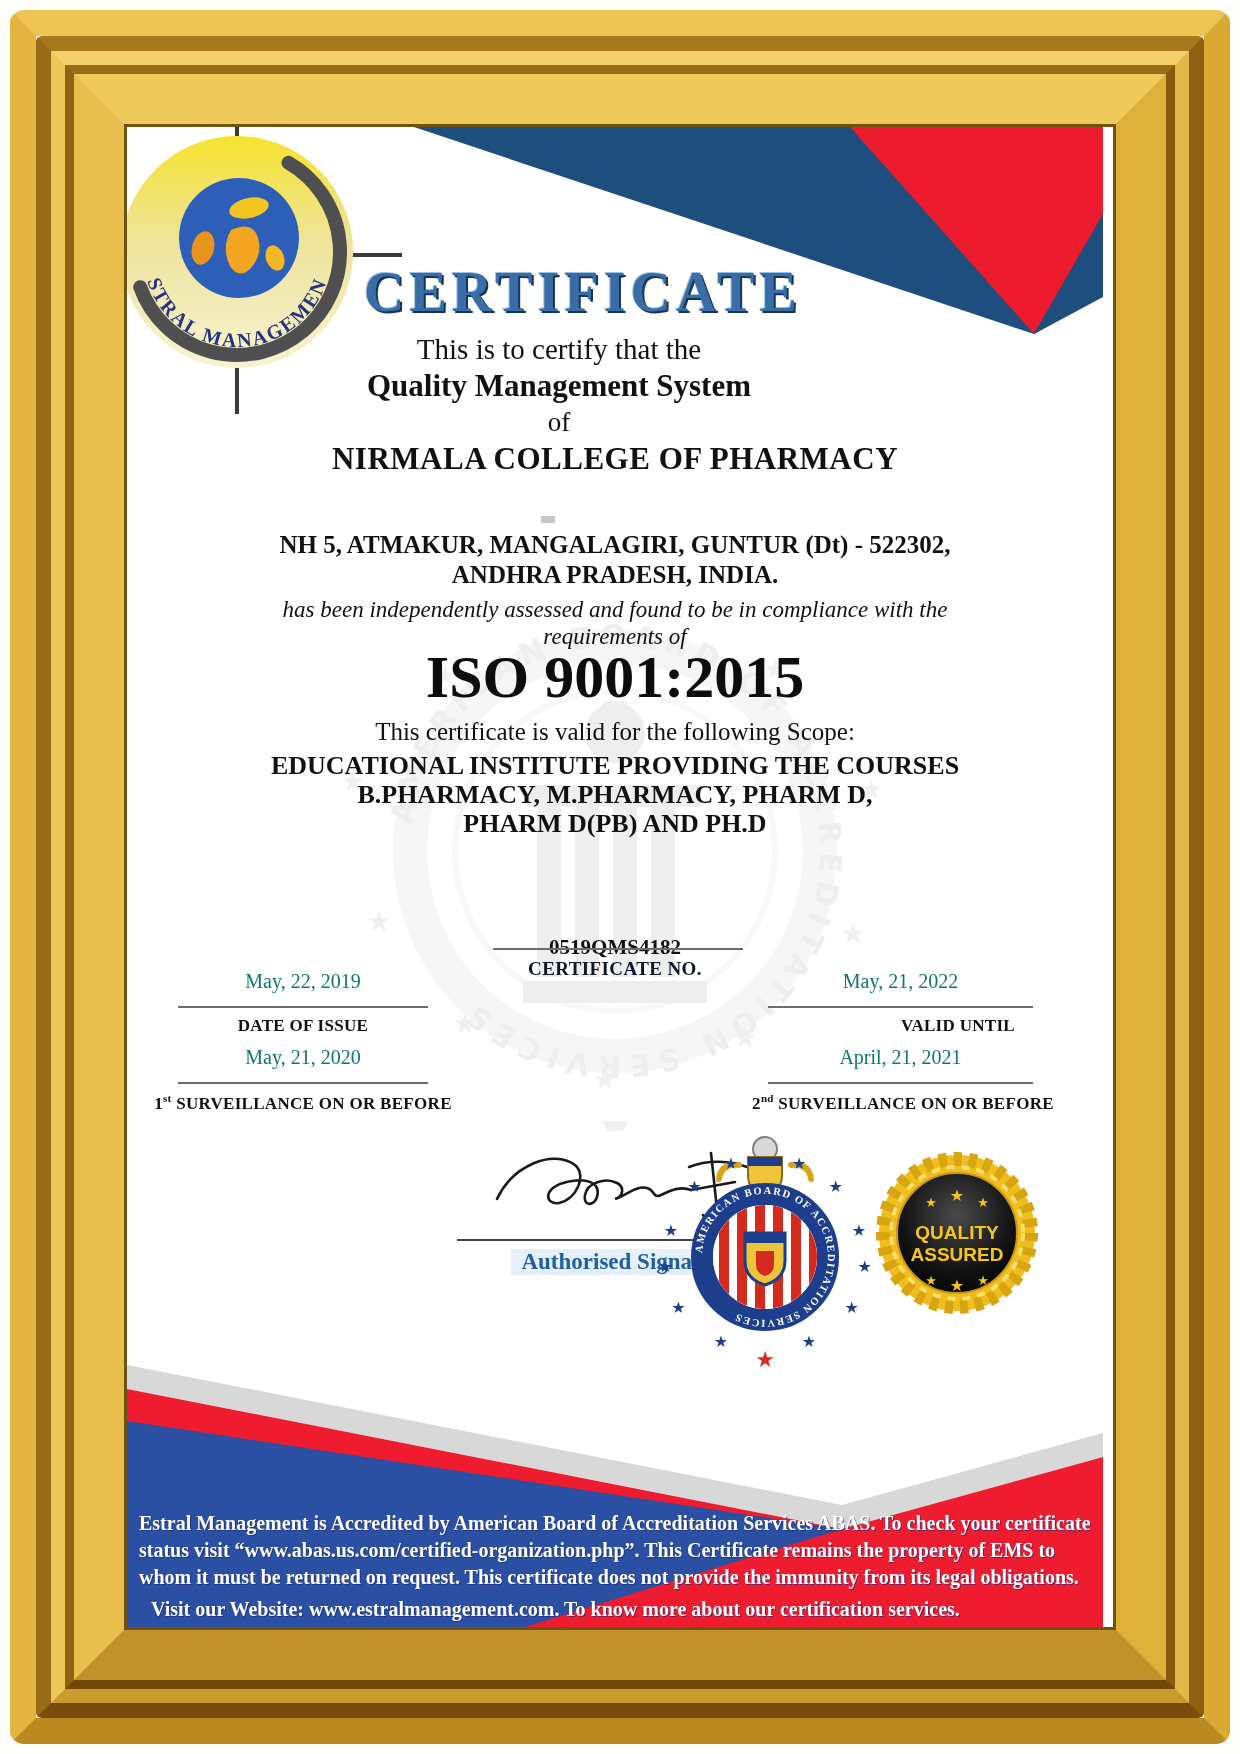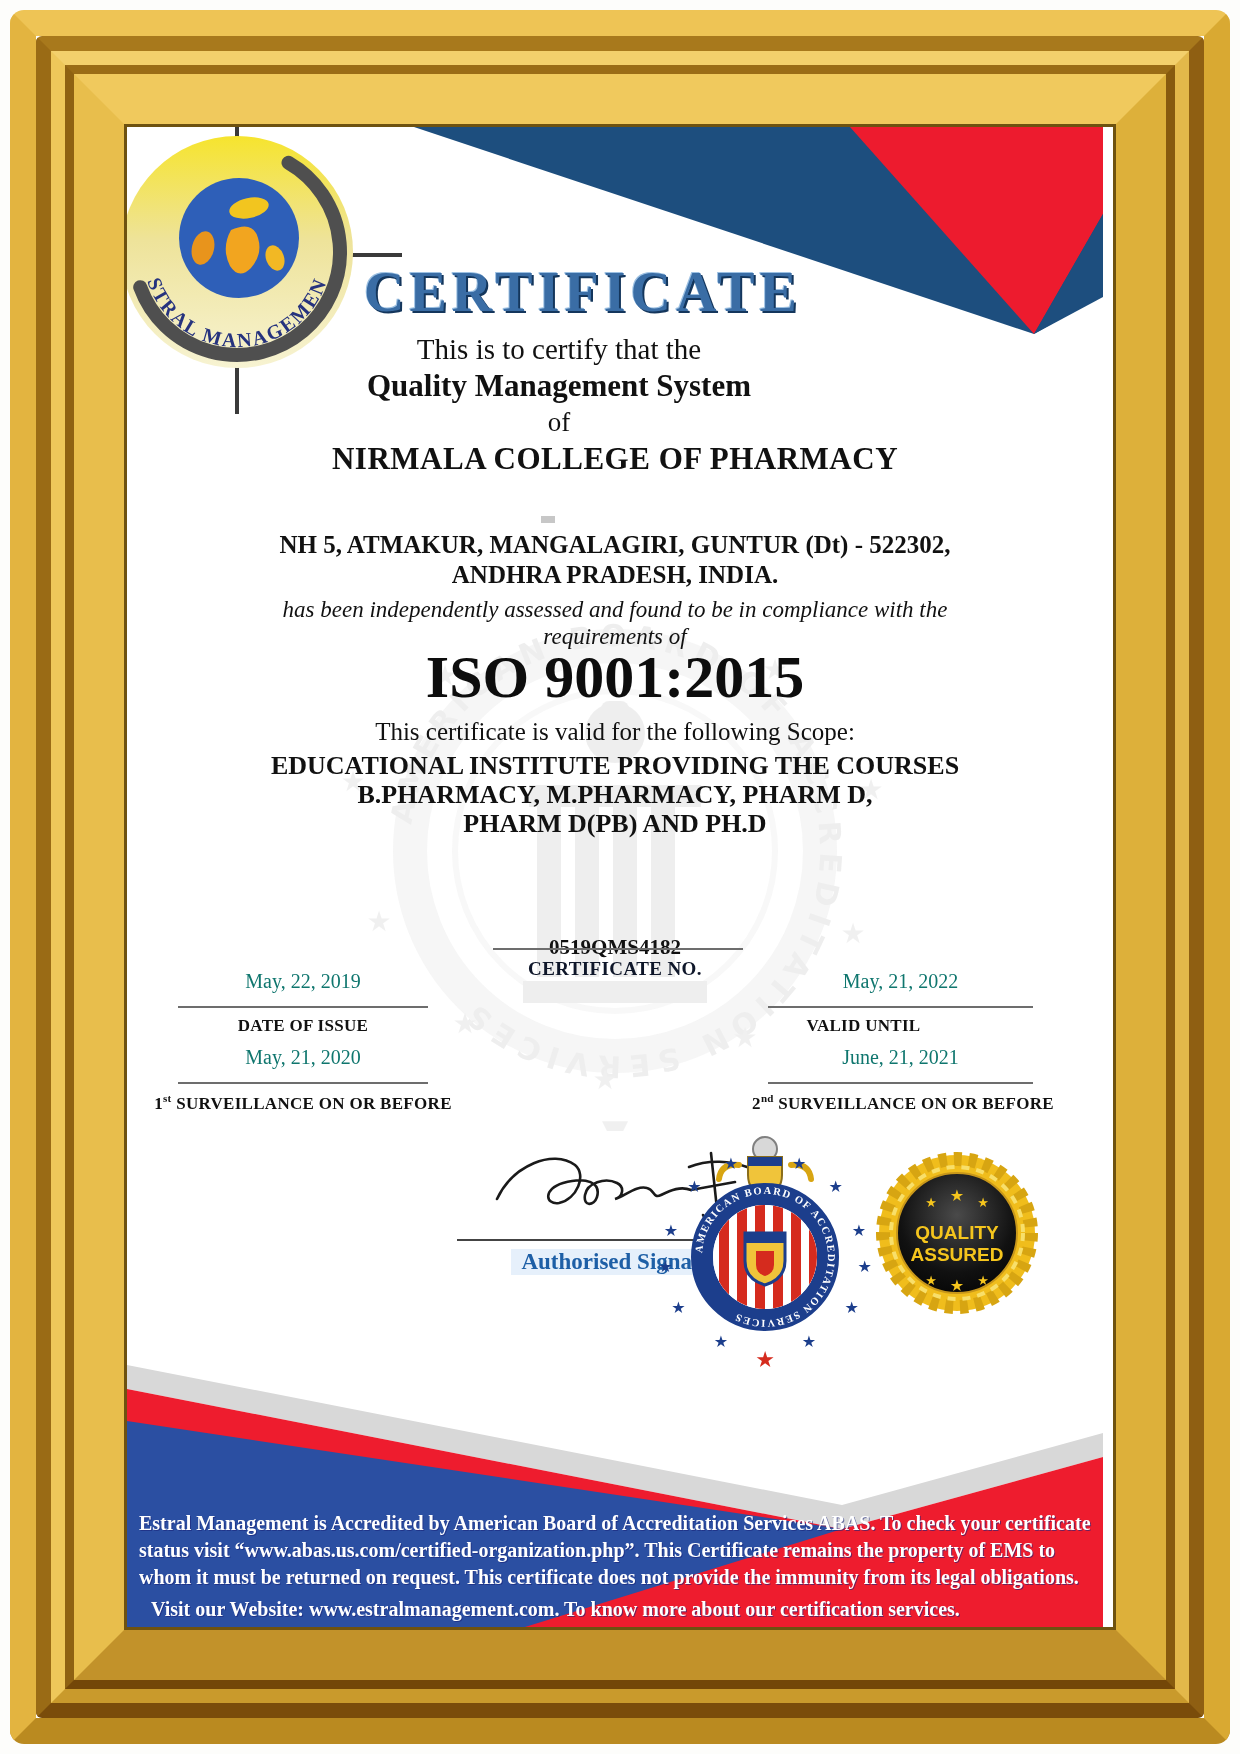--- a/index.html
+++ b/index.html
@@ -143,27 +143,27 @@
     <div class="abs ctr t-certno" style="top:784px;">0519QMS4182</div>
     <div class="abs rule" style="left:366px;top:821px;width:250px;"></div>
     <div class="abs ctr t-certnolabel" style="top:831px;">CERTIFICATE NO.</div>
 
     <div class="abs t-date" style="left:51px;top:843px;width:250px;text-align:center;">May, 22, 2019</div>
     <div class="abs rule" style="left:51px;top:879px;width:250px;"></div>
     <div class="abs t-fieldlabel" style="left:51px;top:889px;width:250px;text-align:center;">DATE OF ISSUE</div>
 
     <div class="abs t-date" style="left:641px;top:843px;width:265px;text-align:center;">May, 21, 2022</div>
     <div class="abs rule" style="left:641px;top:879px;width:265px;"></div>
-    <div class="abs t-fieldlabel" style="left:604px;top:889px;width:265px;text-align:center;">VALID UNTIL</div>
+    <div class="abs t-fieldlabel" style="left:623px;top:889px;width:265px;text-align:right;">VALID UNTIL</div>
 
     <div class="abs t-date" style="left:51px;top:919px;width:250px;text-align:center;">May, 21, 2020</div>
     <div class="abs rule" style="left:51px;top:955px;width:250px;"></div>
     <div class="abs t-fieldlabel" style="left:21px;top:965px;width:310px;text-align:center;"><span>1</span><sup>st</sup><span> SURVEILLANCE ON OR BEFORE</span></div>
 
-    <div class="abs t-date" style="left:641px;top:919px;width:265px;text-align:center;">June, 21, 2021</div>
+    <div class="abs t-date" style="left:641px;top:919px;width:265px;text-align:center;">April, 21, 2021</div>
     <div class="abs rule" style="left:641px;top:955px;width:265px;"></div>
     <div class="abs t-fieldlabel" style="left:611px;top:965px;width:330px;text-align:center;"><span>2</span><sup>nd</sup><span> SURVEILLANCE ON OR BEFORE</span></div>
 
     <svg class="abs" style="left:356px;top:1012px;" width="290" height="100" viewBox="0 0 290 100">
       <g fill="none" stroke="#1a1a1a" stroke-width="2.6" stroke-linecap="round">
         <path d="M14,60 C30,26 70,10 92,26 C104,36 94,60 76,64 C62,66 60,50 80,44 C104,37 118,44 114,58 C111,67 100,68 102,56 C104,44 122,38 134,44 C142,48 140,58 132,60 C142,57 154,46 164,49 C172,51 170,60 178,56 C188,51 198,47 208,51 L252,43"></path>
         <path d="M228,14 L234,70 C235,82 224,86 220,76"></path>
         <path d="M206,28 C226,20 248,22 264,28"></path>
       </g>
     </svg>

